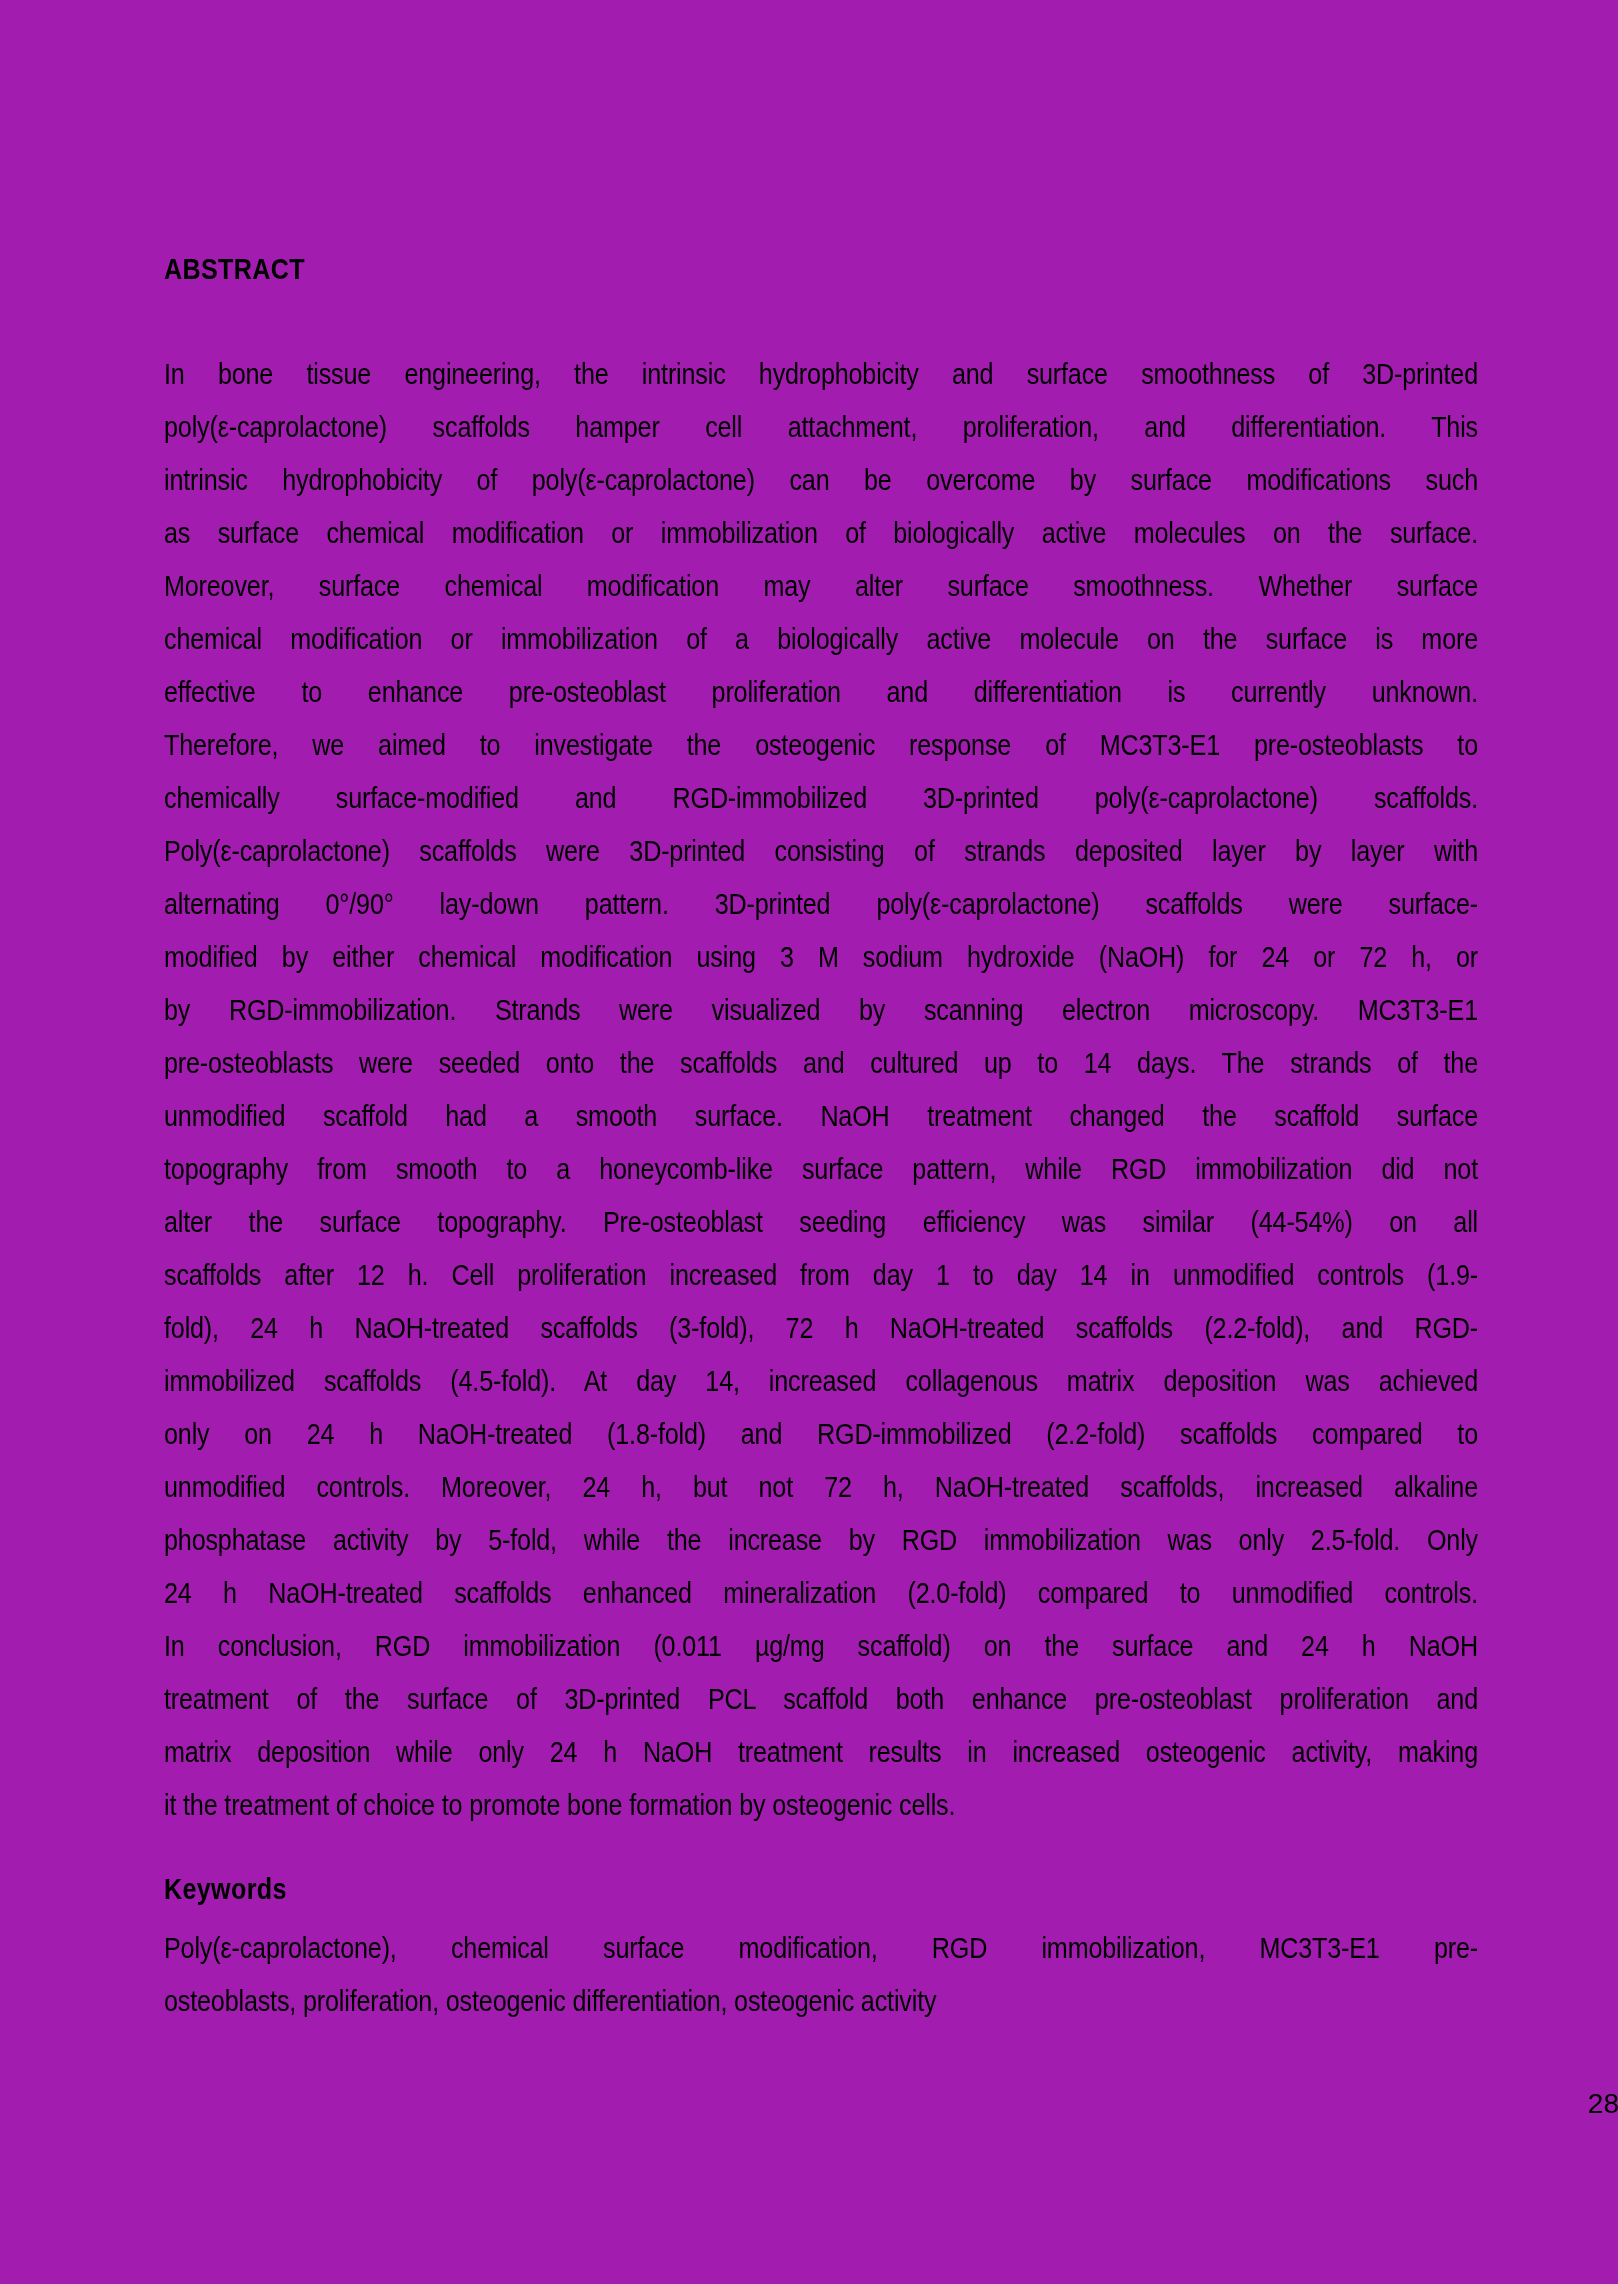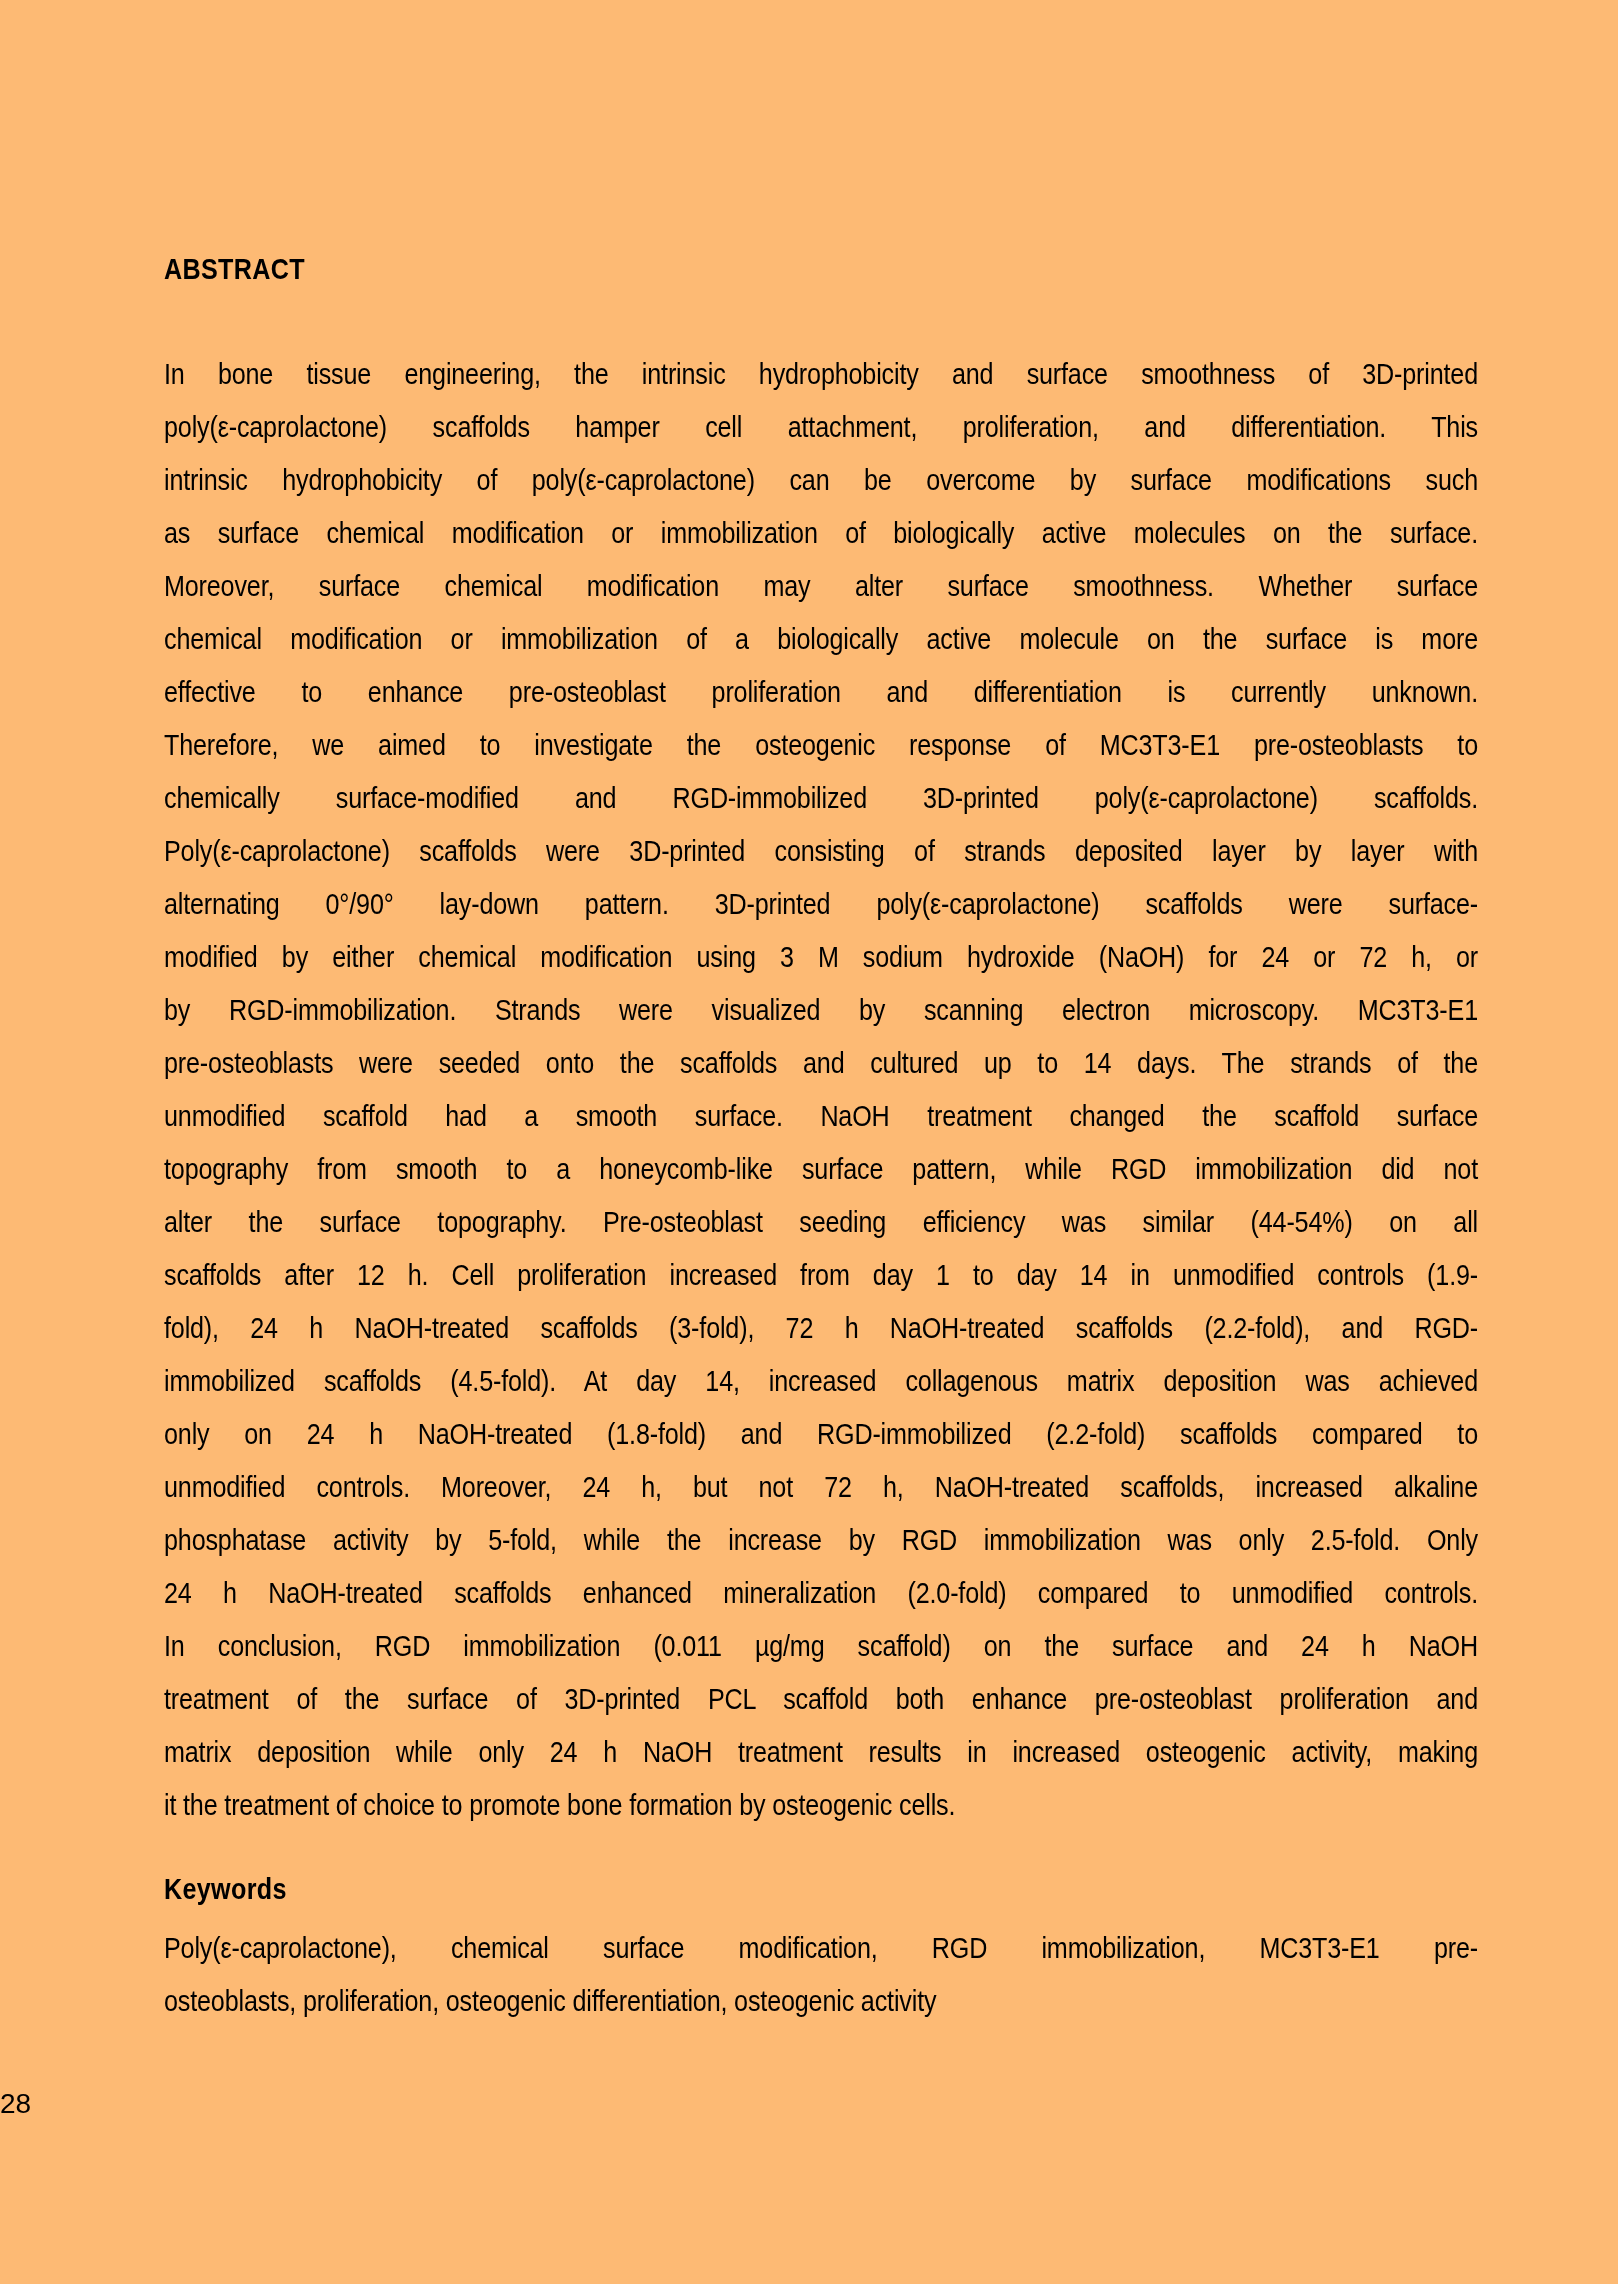--- a/index.html
+++ b/index.html
@@ -4,21 +4,21 @@
 <style>
   html, body {
     margin: 0;
     padding: 0;
     background: #ffffff;
   }
   .page {
     position: relative;
     width: 1619px;
     height: 2284px;
-    background: #fdba74;
+    background: #a21caf;
     overflow: hidden;
     font-family: "Liberation Sans", sans-serif;
     color: #000000;
   }
   
   .scalex {
     position: absolute;
     left: 164px;
     width: 1568px;
     transform: scaleX(0.838);
@@ -43,21 +43,21 @@
   }
   .para .line.last {
     text-align: justify;
     text-align-last: left;
   }
   .page-number {
     position: absolute;
     left: 0;
     right: 0;
     top: 2090px;
-    text-align: left;
+    text-align: right;
     font-size: 28px;
     line-height: 1;
   }
 </style>
 </head>
 <body>
 
 <div class="page">
 
   <div class="scalex heading" style="top: 254px;">ABSTRACT</div>

